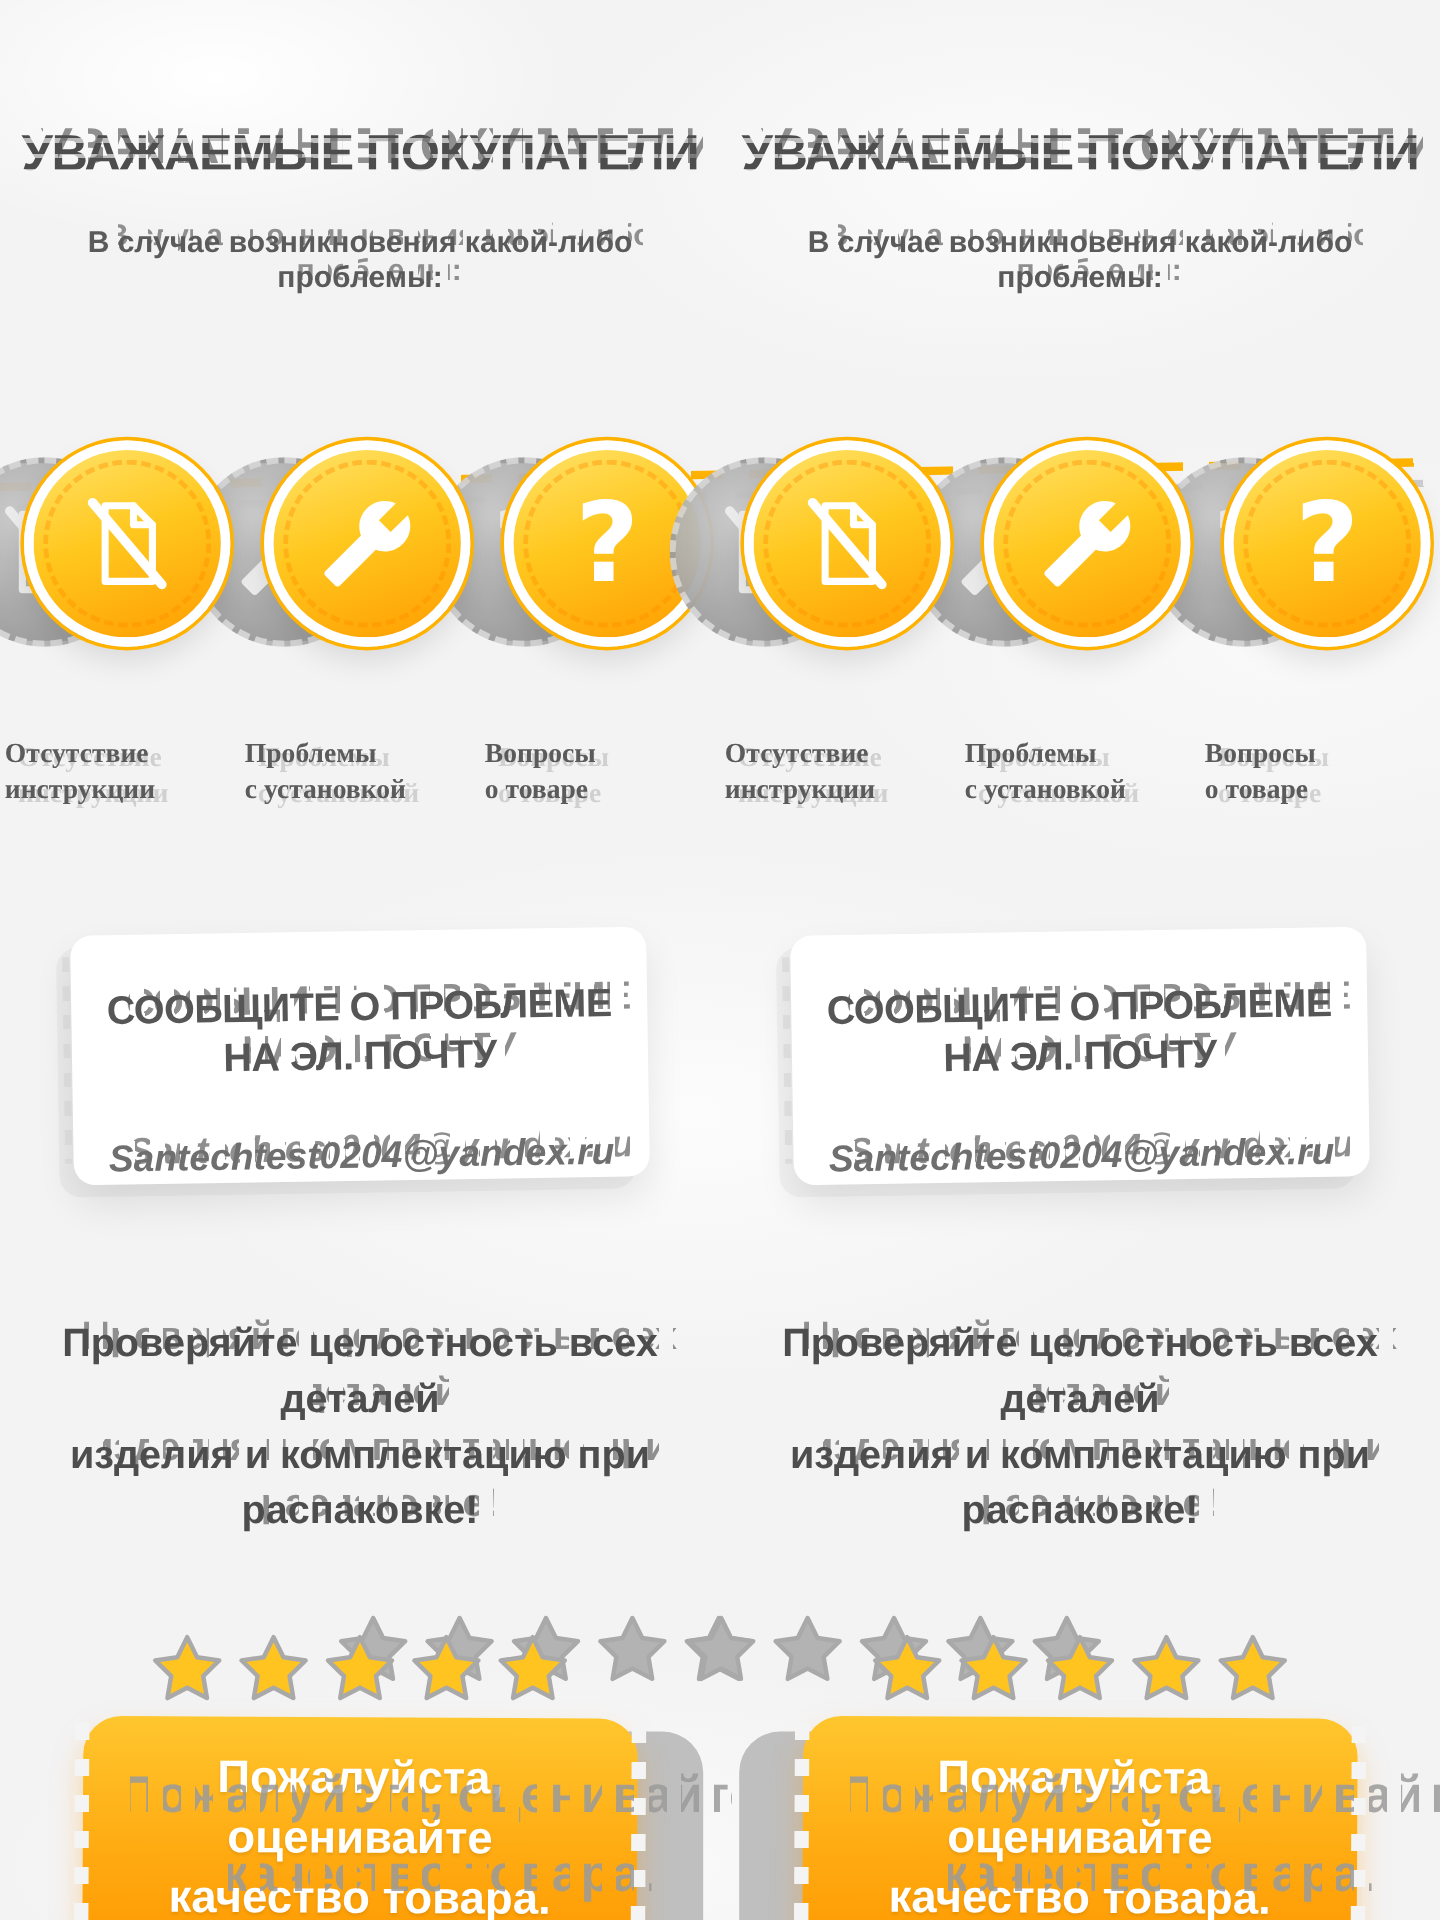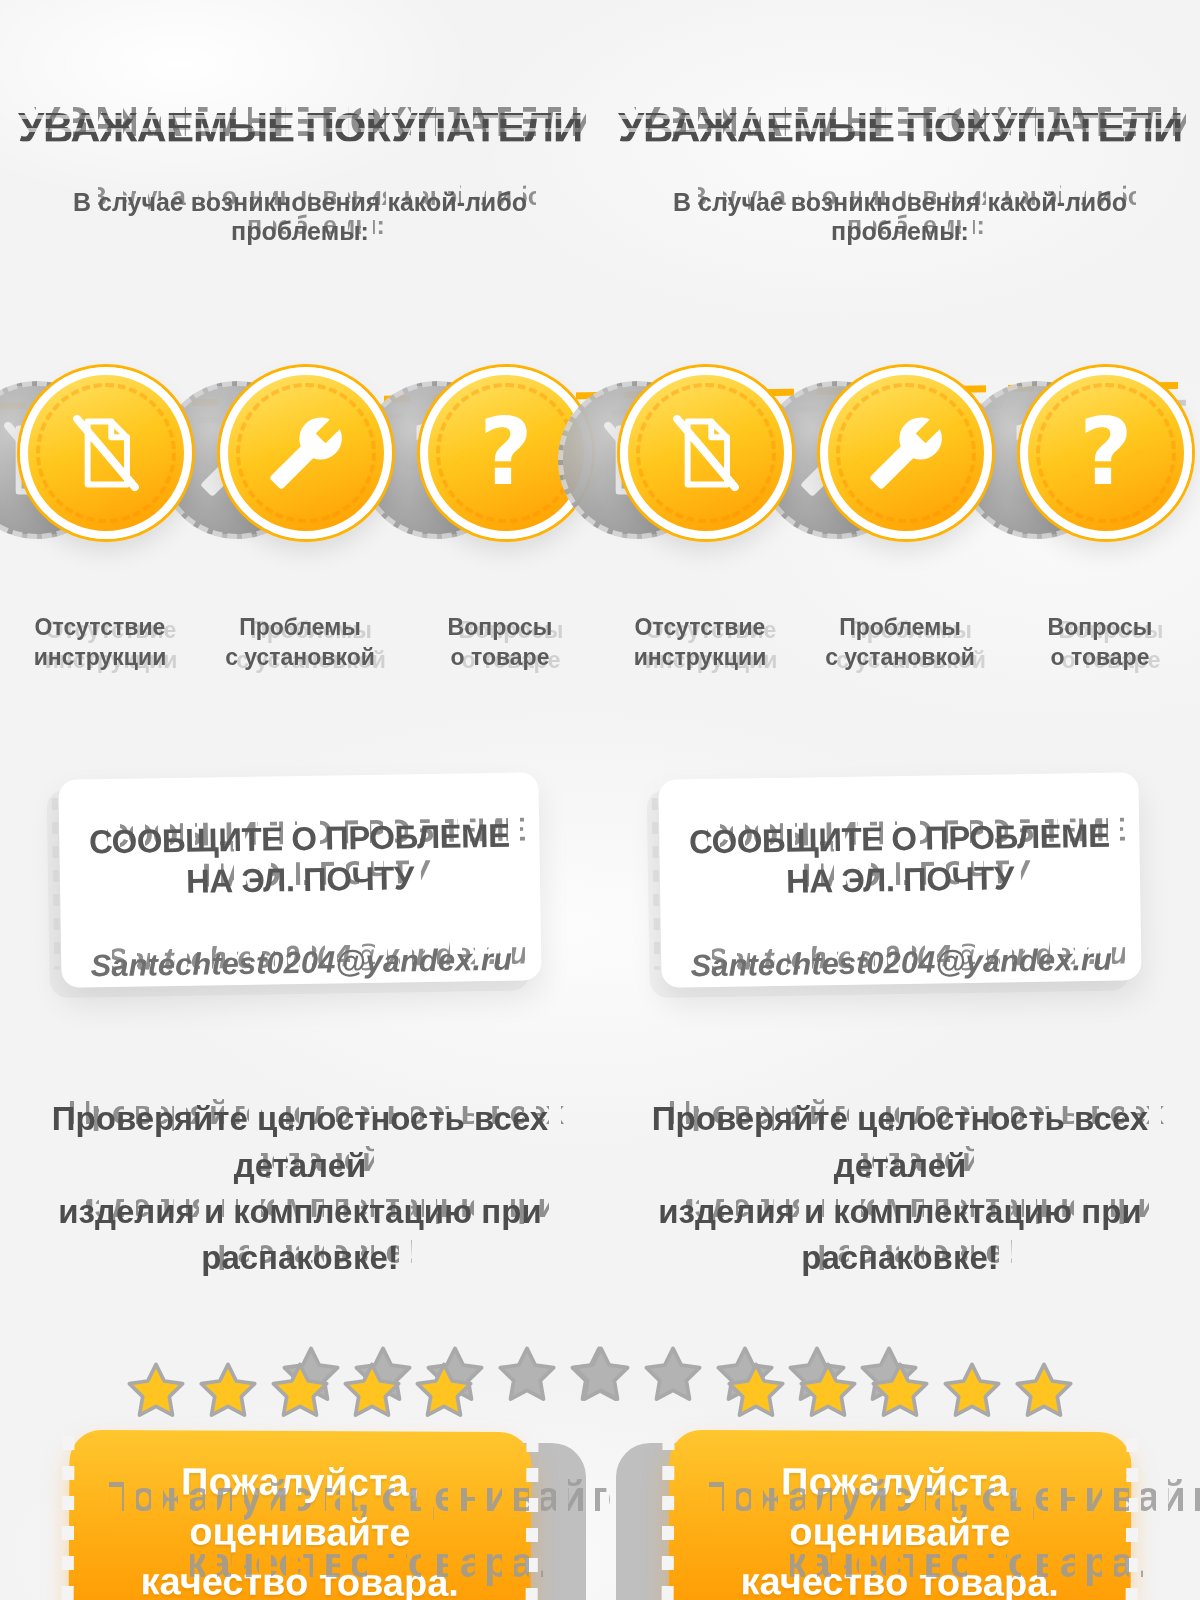--- a/index.html
+++ b/index.html
@@ -71,22 +71,23 @@
   .main-circle::after{
     content:"";position:absolute;inset:8px;border-radius:50%;
     border:4px dashed rgba(255,140,0,.38);
   }
   .icon-doc{width:84px;height:84px;}
   .icon-wrench{width:78px;height:78px;transform:scaleX(-1);}
   .icon-q{font-size:92px;font-weight:bold;line-height:1;font-family:"DejaVu Sans", sans-serif;}
 
   .labels-row{margin-top:36px;display:flex;width:100%;justify-content:center;gap:8px;}
   .problem-label{
-    width:192px;text-align:center;font-size:23px;font-weight:bold;color:#5b5b5b;line-height:1.28;
+    width:192px;font-size:23px;font-weight:bold;color:#5b5b5b;line-height:1.28;
     text-shadow:11px 3px 0 rgba(130,130,130,.30);
+    font-family:Liberation Serif, serif;
   }
   .problem-label span{display:block;}
 
   
   .card{
     margin-top:104px;width:480px;height:262px;background:#ffffff;border-radius:18px;
     box-shadow:0 16px 32px rgba(0,0,0,.09), -12px 10px 0 rgba(0,0,0,.035);
     transform:rotate(-0.9deg);
     display:flex;flex-direction:column;align-items:center;padding-top:42px;box-sizing:border-box;
     position:relative;z-index:1;

